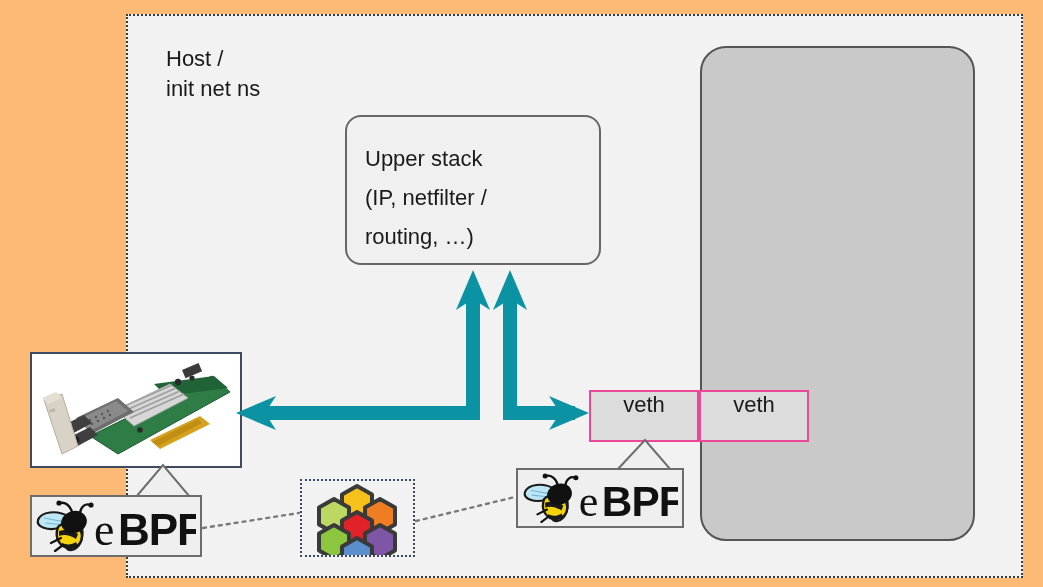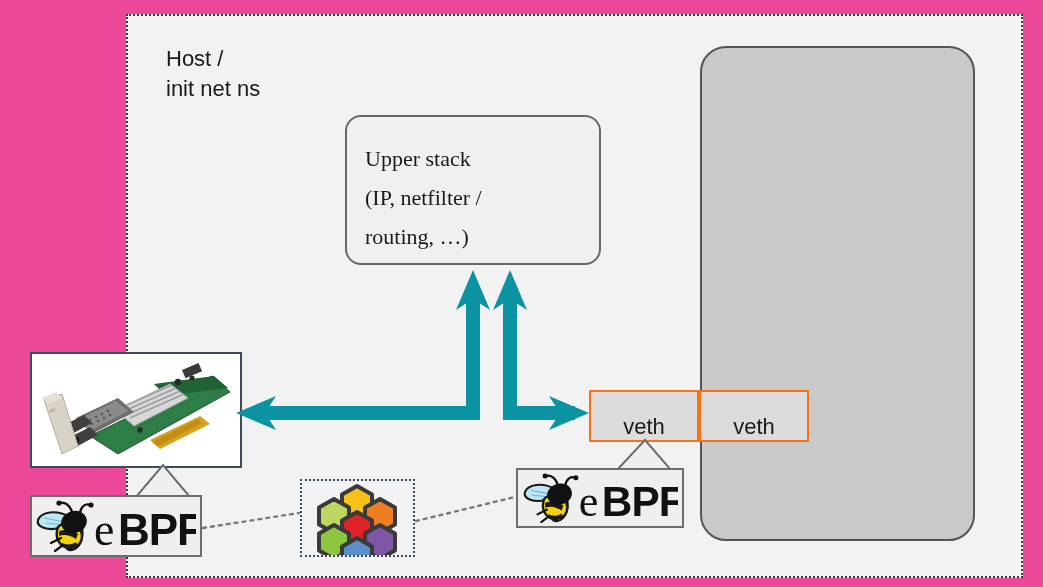--- a/index.html
+++ b/index.html
@@ -1,40 +1,40 @@
 <!DOCTYPE html>
 <html><head>
 <meta charset="utf-8">
 <style>
   html,body{margin:0;padding:0;background:#ffffff;}
   body{width:1043px;height:587px;overflow:hidden;
        font-family:"Liberation Sans","DejaVu Sans",sans-serif;color:#1a1a1a;}
-  #stage{position:relative;width:1043px;height:587px;background:#ec4899;}
+  #stage{position:relative;width:1043px;height:587px;background:#fdba74;}
 
   
   #host-box{position:absolute;left:126px;top:14px;width:897px;height:564px;
       background:#f2f2f2;border:2px dotted #3b3b3b;box-sizing:border-box;}
   #host-label{position:absolute;left:166px;top:44px;font-size:22px;line-height:30px;
       color:#1a1a1a;white-space:pre-line;}
 
   
   #pod-box{position:absolute;left:700px;top:46px;width:275px;height:495px;
       background:#c9c9c9;border:2px solid #555;border-radius:26px;box-sizing:border-box;}
   #pod-label{position:absolute;left:742px;top:72px;font-size:22px;line-height:30px;
       color:#1a1a1a;white-space:pre-line;}
 
   
   #upper-stack{position:absolute;left:345px;top:115px;width:256px;height:150px;
-      background:#f0f0f0;border:2px solid #676767;border-radius:16px;box-sizing:border-box;font-family:Liberation Serif, serif;}
+      background:#f0f0f0;border:2px solid #676767;border-radius:16px;box-sizing:border-box;}
   #upper-stack-text{position:absolute;left:18px;top:22px;font-size:22px;line-height:39px;
       white-space:pre-line;color:#1a1a1a;}
 
   
   .veth{position:absolute;top:390px;height:52px;background:#dcdcdc;
-      border:2px solid #f97316;box-sizing:border-box;display:flex;align-items:flex-end;
+      border:2px solid #ec4899;box-sizing:border-box;display:flex;align-items:flex-start;
       justify-content:center;font-size:22px;color:#1a1a1a;}
   #veth-host{left:589px;width:110px;}
   #veth-pod{left:699px;width:110px;}
 
   
   #nic-box{position:absolute;left:30px;top:352px;width:212px;height:116px;
       background:#ffffff;border:2px solid #3d4a60;box-sizing:border-box;overflow:hidden;}
   #nic-svg{position:absolute;left:0;top:0;}
 
   

